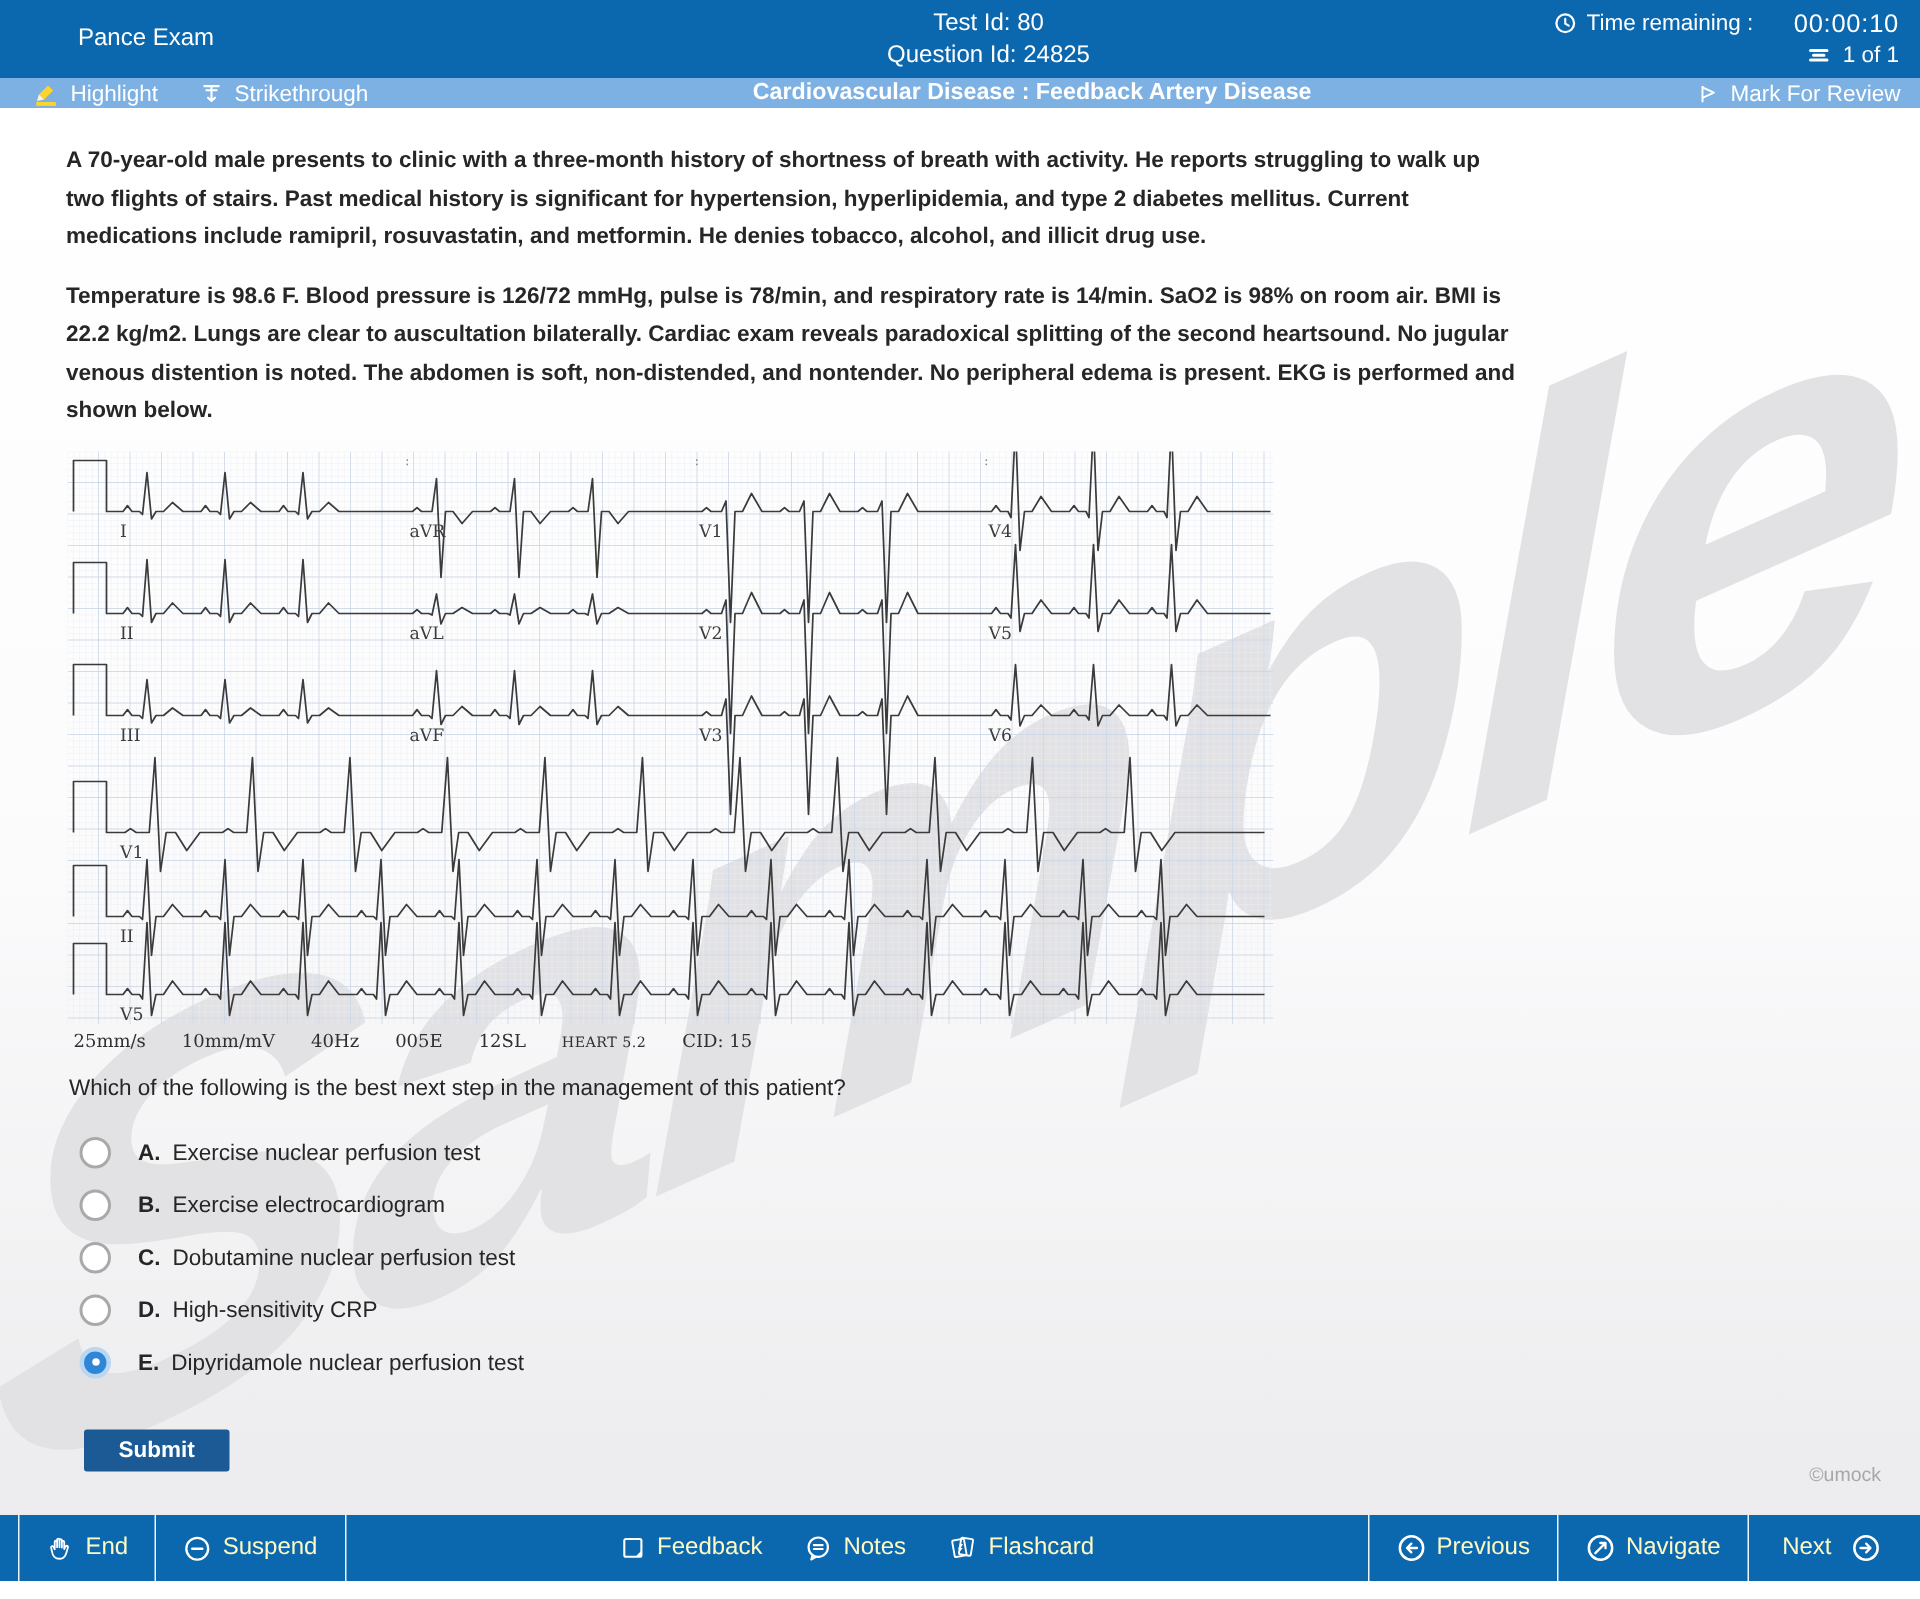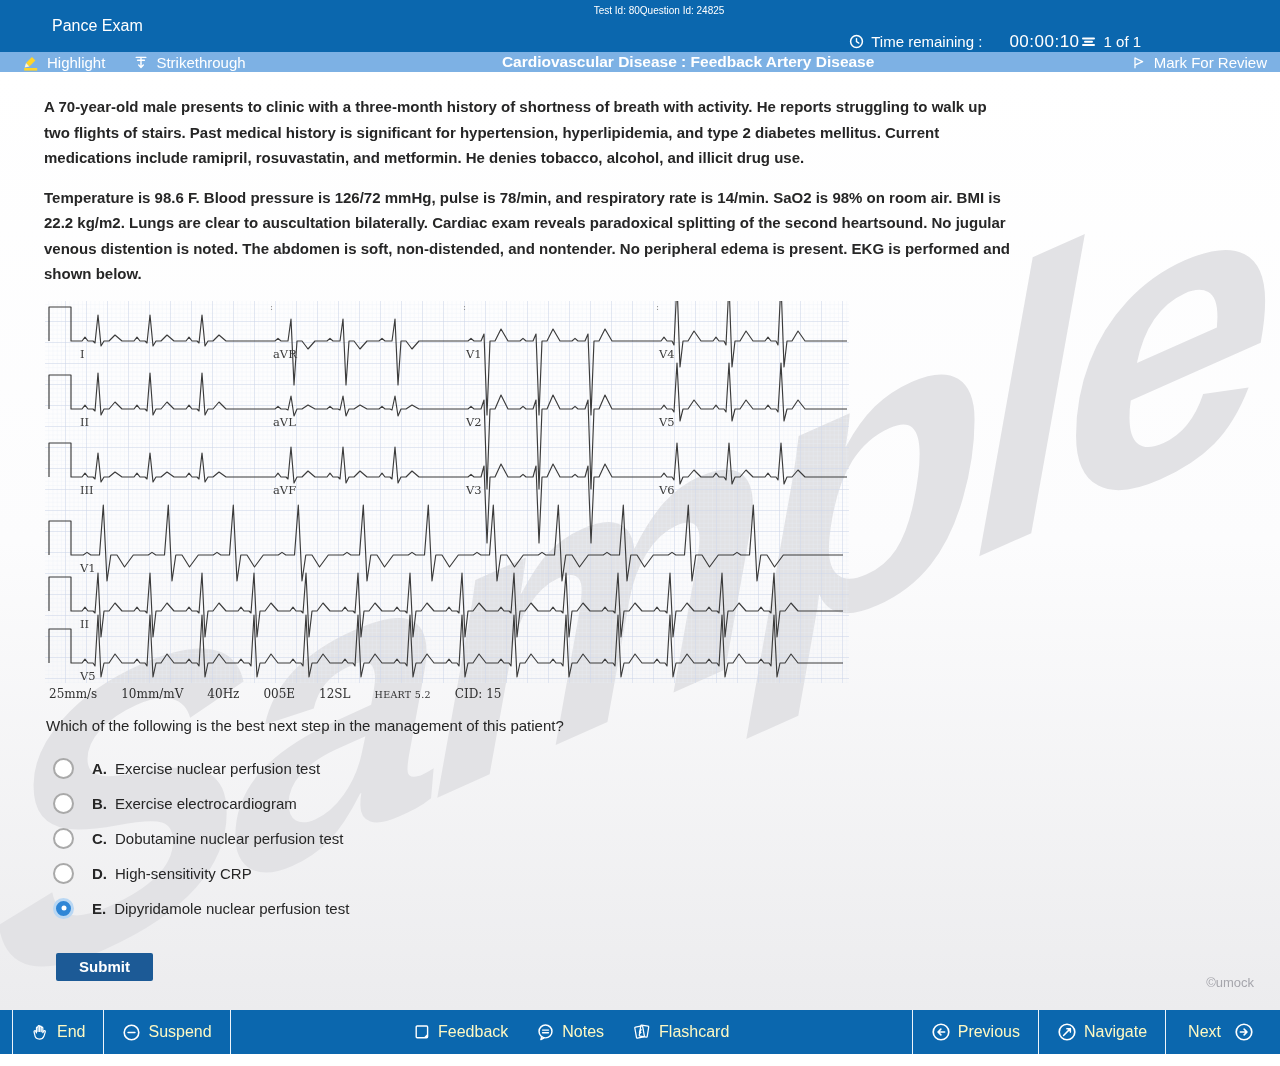--- a/index.html
+++ b/index.html
@@ -8,22 +8,22 @@
     width:1280px; height:1066px; overflow:hidden;
     font-family:"Liberation Sans", sans-serif;
     color:#262626; background:#fff;
   }
   
   .topbar{
     height:52px; background:#0b67ae; color:#fff;
     display:flex; align-items:stretch;padding-left:28px;
   }
   .tb-left{flex:1; display:flex; align-items:center; padding-left:24px; font-size:16px;}
-  .tb-center{display:flex; justify-content:center; text-align:center; font-size:10px; line-height:21px;}
-  .tb-right{flex:1; display:flex; flex-direction:row; justify-content:center; align-items:flex-end; padding-right:14px; font-size:15px; line-height:21px;}
+  .tb-center{display:flex; flex-direction:column; justify-content:center; text-align:center; font-size:16px; line-height:21px;}
+  .tb-right{flex:1; display:flex; flex-direction:column; justify-content:center; align-items:flex-end; padding-right:14px; font-size:15px; line-height:21px;}
   .tb-line{display:flex; align-items:center; gap:7px;}
   .timer-value{font-size:17px; letter-spacing:.5px; margin-left:20px;}
   
   .subbar{
     height:20px; background:#7db1e4; color:#fff;
     display:flex; align-items:center; font-size:15px;
   }
   .sb-left{display:flex; align-items:center; gap:28px; padding-left:22px;}
   .tool{display:flex; align-items:center; gap:7px; cursor:pointer;}
   .sb-title{flex:1; text-align:center; font-weight:bold; font-size:15.5px;}

